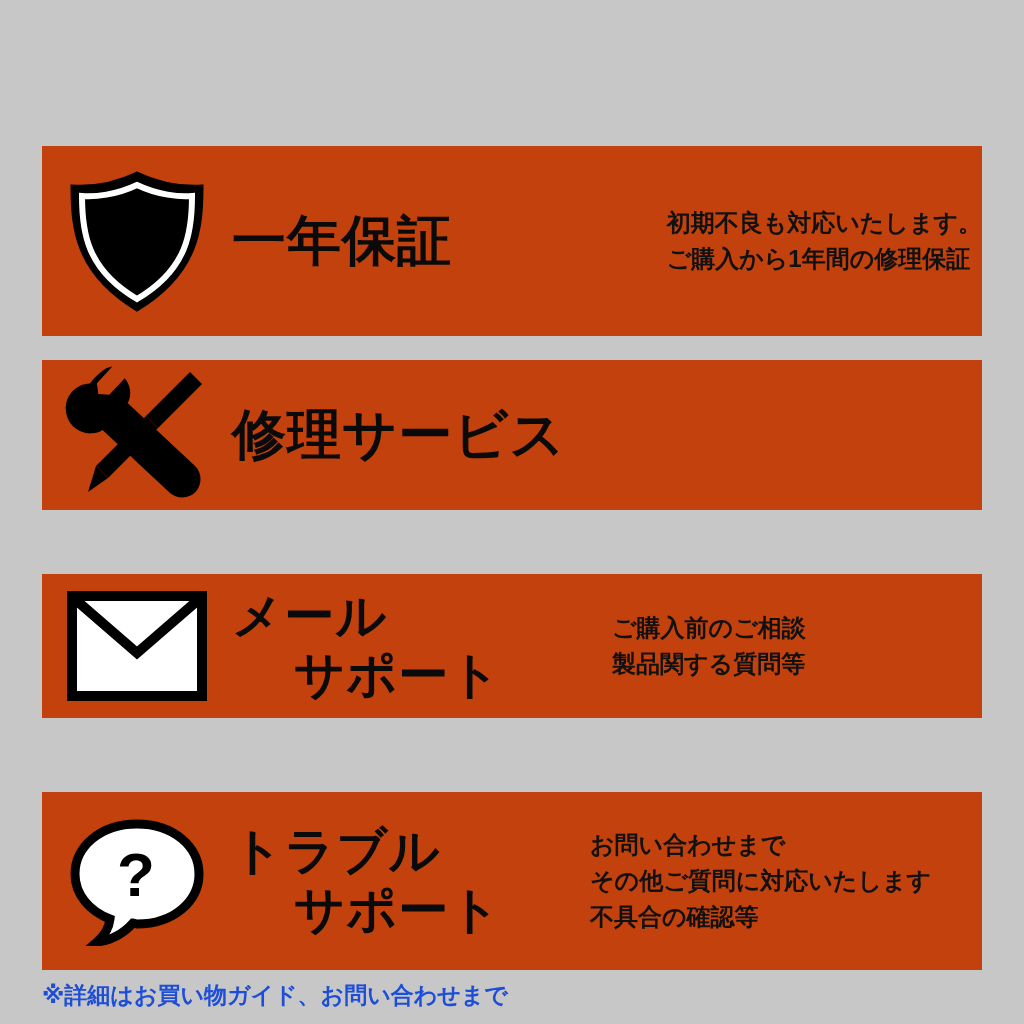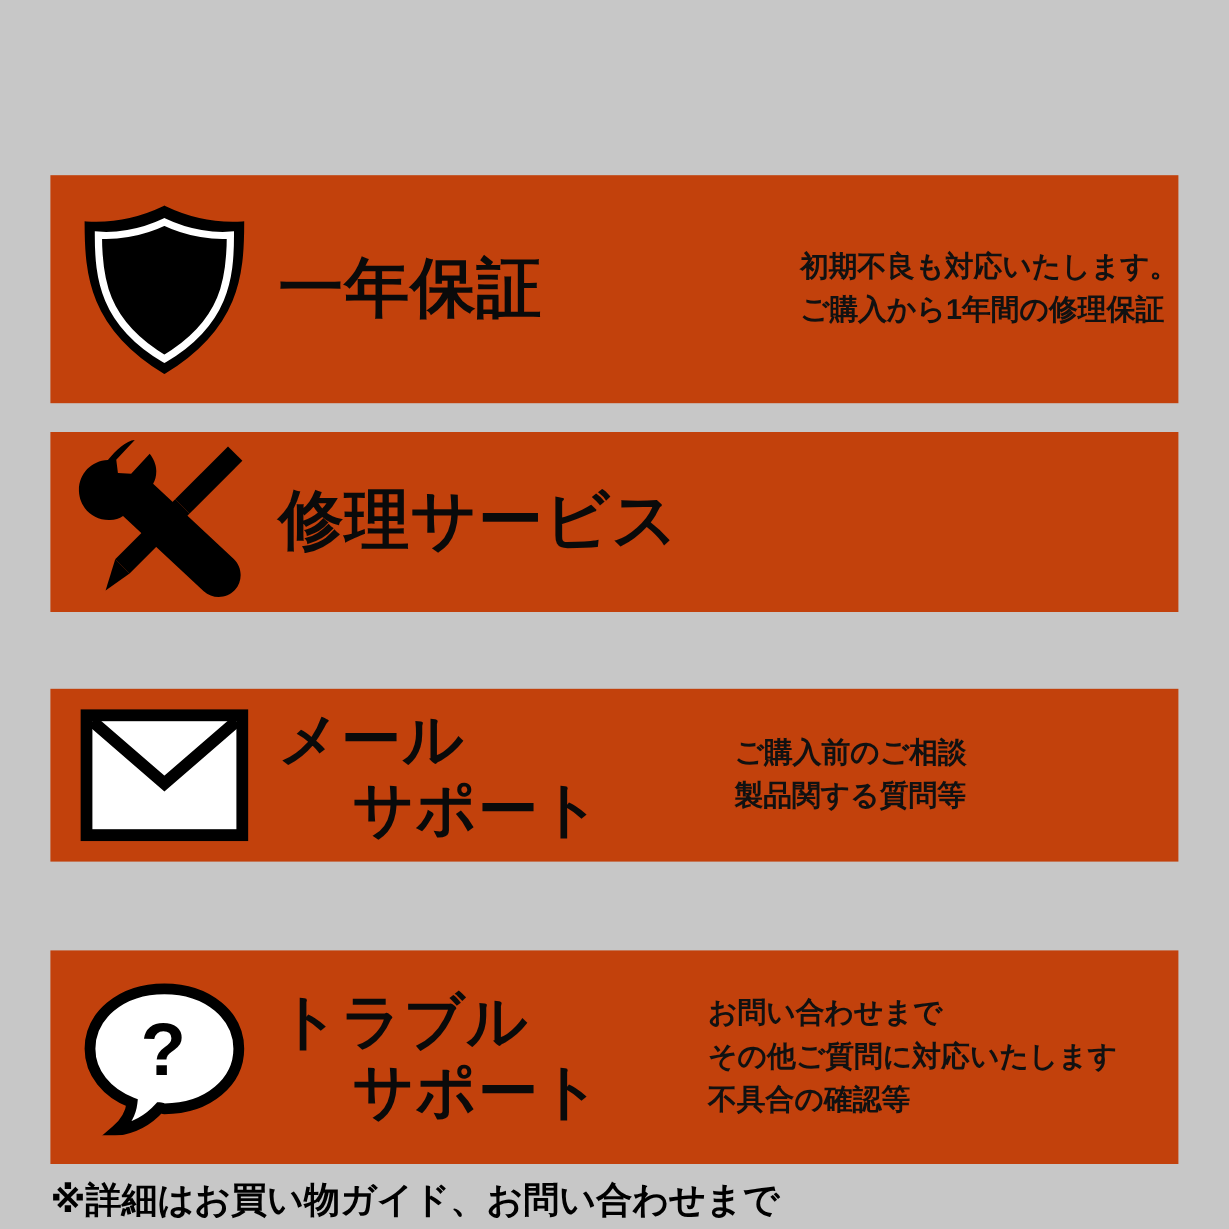--- a/index.html
+++ b/index.html
@@ -91,23 +91,23 @@
   .card-2 .desc-slot { padding-left: 26px; }
   .card-3 .head-slot { width: 340px; }
   .card-3 .desc-slot { padding-left: 40px; }
   .card-4 .head-slot { width: 320px; }
   .card-4 .desc-slot { padding-left: 38px; }
 
   .footnote {
     position: absolute;
     left: 42px;
     top: 980px;
-    font-size: 30px;
+    font-size: 23px;
     font-weight: bold;
-    color: #000000;
+    color: #1d4ed8;
     white-space: nowrap;
   }
   svg { display: block; }
 </style>
 </head>
 <body>
 
 <div class="page">
 
 

